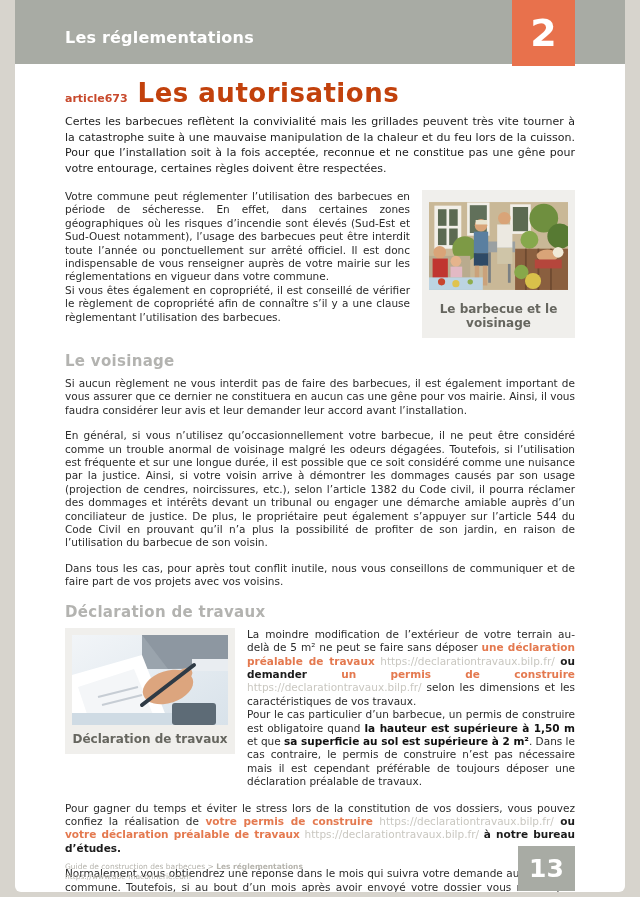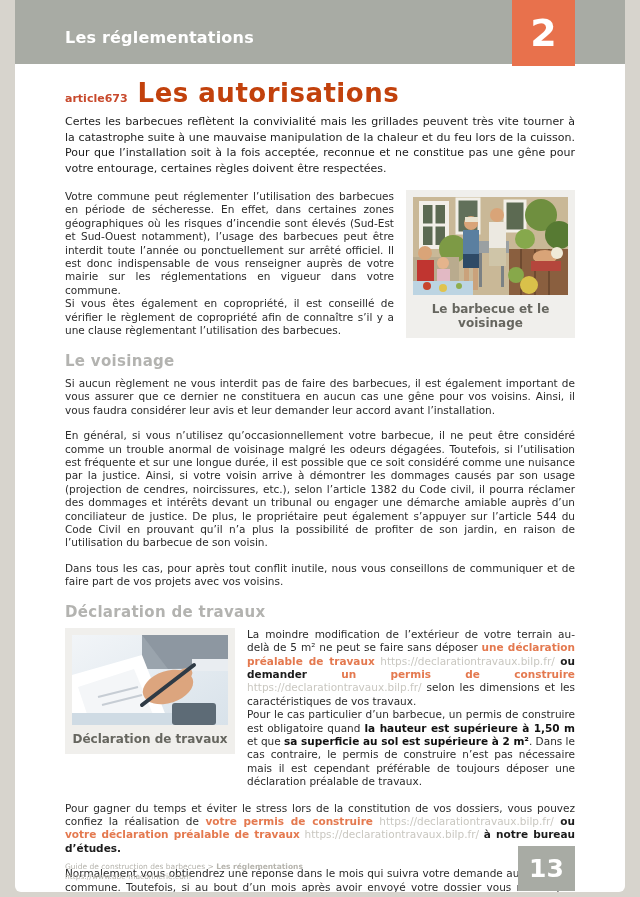--- a/index.html
+++ b/index.html
@@ -30,21 +30,21 @@
   .inline-bold { font-weight: bold; color: #111111; }
 
   .section-h { font-size: 15px; font-weight: bold; color: #b3b3b0; letter-spacing: 0.3px; margin: 14px 0 7px; }
 
   
   .media-row { display: flex; gap: 12px; margin-bottom: 2px; }
   .media-row .text-col { flex: 1; }
   .photo-card { background: #f0efec; padding: 7px 7px 0; flex-shrink: 0; align-self: flex-start; }
   .photo-card .photo { display: block; width: 100%; }
   .photo-caption { font-size: 12px; font-weight: bold; color: #66665f; text-align: center; padding: 7px 0 8px; }
-  .card-right { width: 169px; }
+  .card-right { width: 153px; }
   .card-left { width: 170px; }
 
   
   .footer { position: absolute; left: 50px; bottom: 10px; font-size: 7.5px; line-height: 10px; color: #b6b4ad; }
   .footer .crumb-bold { font-weight: bold; color: #b6b4ad; }
   .page-number { position: absolute; right: 50px; bottom: 1px; width: 57px; height: 45px; background: #a8aba4; color: #ffffff; font-size: 25px; font-weight: bold; display: flex; align-items: center; justify-content: center; margin-left: 20px; }
 </style>
 </head>
 <body>
 
@@ -117,21 +117,21 @@
             <rect x="0" y="84" width="60" height="14" fill="#bcd4e2"></rect>
             <circle cx="14" cy="89" r="4" fill="#c8452e"></circle>
             <circle cx="30" cy="91" r="4" fill="#e0c34e"></circle>
             <circle cx="46" cy="89" r="3" fill="#8fae4e"></circle>
           </svg>
           <div class="photo-caption">Le barbecue et le voisinage</div>
         </div>
       </div>
 
       <h2 class="section-h">Le voisinage</h2>
-      <p class="p">Si aucun règlement ne vous interdit pas de faire des barbecues, il est également important de vous assurer que ce dernier ne constituera en aucun cas une gêne pour vos voisins. Ainsi, il vous faudra considérer leur avis et leur demander leur accord avant l’installation.</p>
+      <p class="p">Si aucun règlement ne vous interdit pas de faire des barbecues, il est également important de vous assurer que ce dernier ne constituera en aucun cas une gêne pour vos mairie. Ainsi, il vous faudra considérer leur avis et leur demander leur accord avant l’installation.</p>
       <p class="p">En général, si vous n’utilisez qu’occasionnellement votre barbecue, il ne peut être considéré comme un trouble anormal de voisinage malgré les odeurs dégagées. Toutefois, si l’utilisation est fréquente et sur une longue durée, il est possible que ce soit considéré comme une nuisance par la justice. Ainsi, si votre voisin arrive à démontrer les dommages causés par son usage (projection de cendres, noircissures, etc.), selon l’article 1382 du Code civil, il pourra réclamer des dommages et intérêts devant un tribunal ou engager une démarche amiable auprès d’un conciliateur de justice. De plus, le propriétaire peut également s’appuyer sur l’article 544 du Code Civil en prouvant qu’il n’a plus la possibilité de profiter de son jardin, en raison de l’utilisation du barbecue de son voisin.</p>
       <p class="p">Dans tous les cas, pour après tout conflit inutile, nous vous conseillons de communiquer et de faire part de vos projets avec vos voisins.</p>
 
       <h2 class="section-h">Déclaration de travaux</h2>
       <div class="media-row">
         <div class="photo-card card-left">
           <svg class="photo" width="156" height="90" viewBox="0 0 156 90" xmlns="http://www.w3.org/2000/svg">
             <defs>
               <linearGradient id="dgbg" x1="0" y1="0" x2="1" y2="1">
                 <stop offset="0" stop-color="#f2f5f8"></stop>

